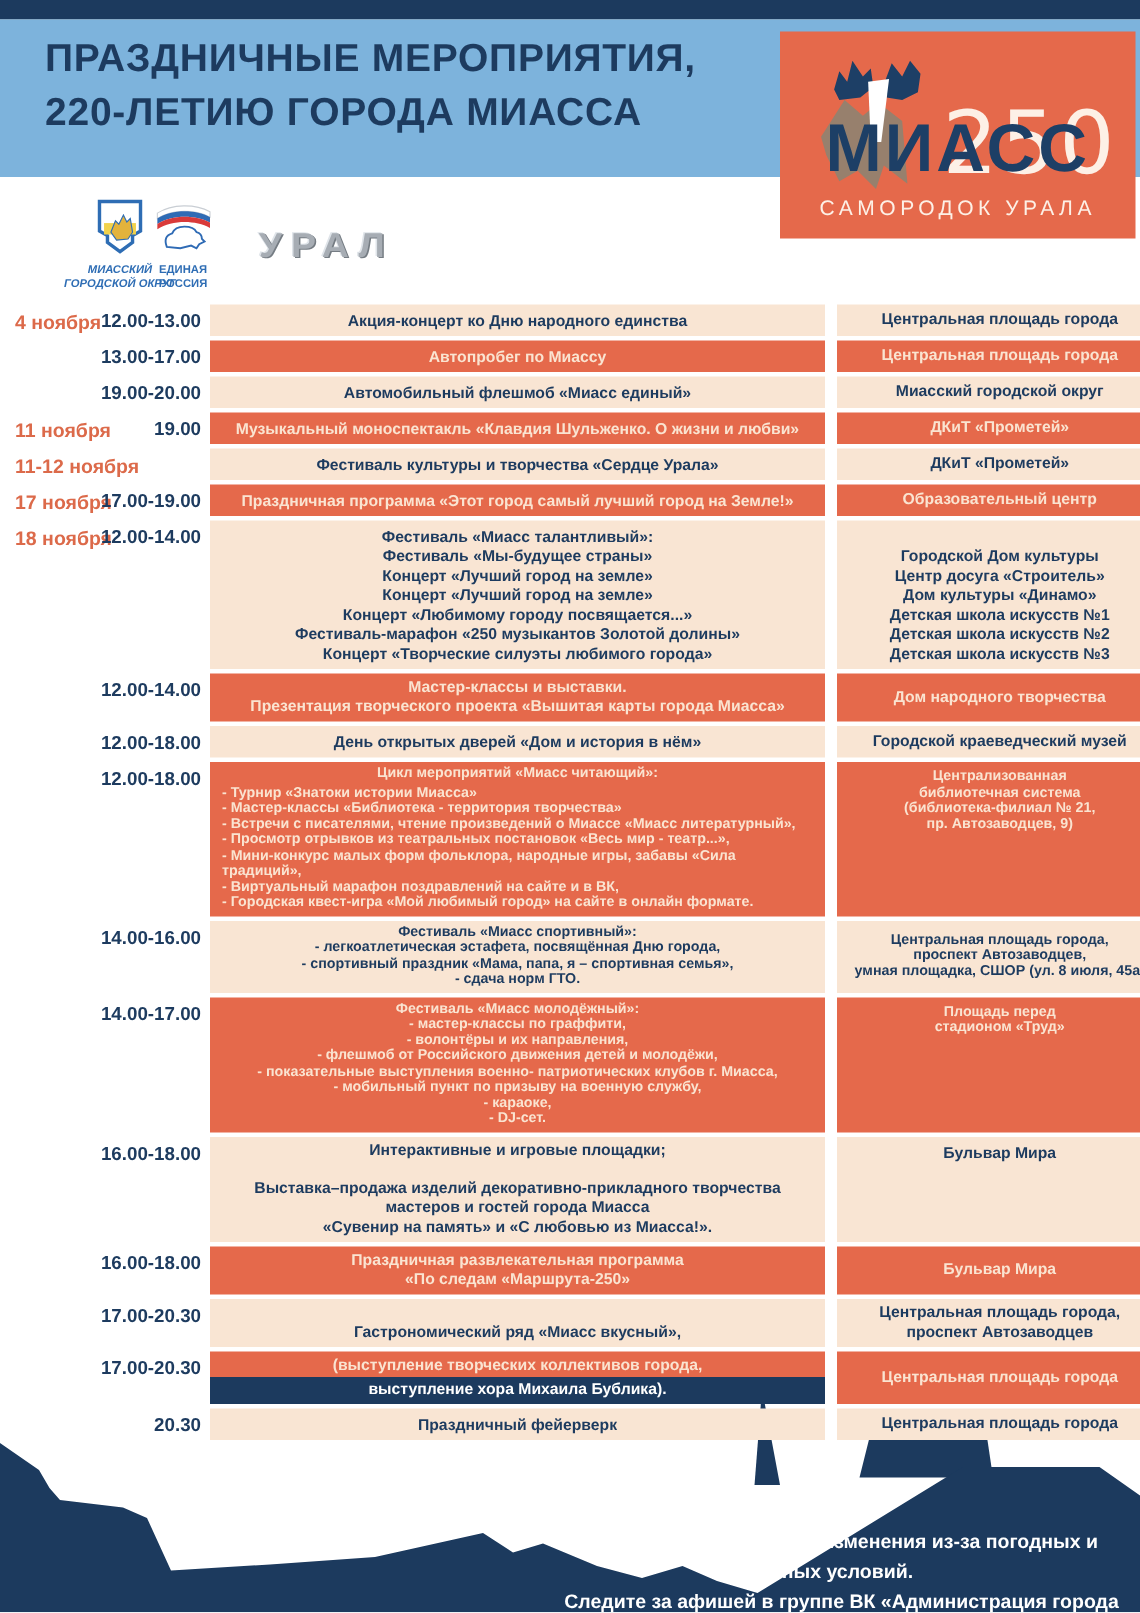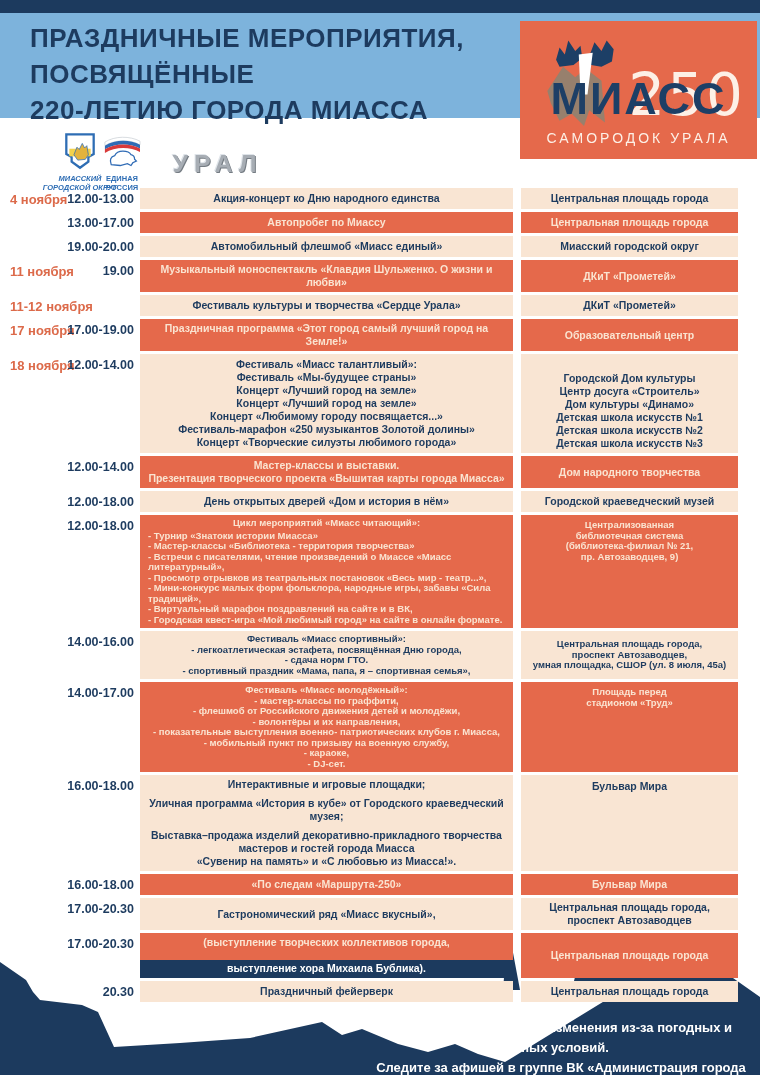--- a/index.html
+++ b/index.html
@@ -24,55 +24,54 @@
   
   .badge{position:absolute;left:520px;top:21px;width:237px;height:138px;background:var(--orange);}
   .badge-250{position:absolute;right:12px;top:40px;font-size:58px;font-weight:400;
     color:#fdf0e6;letter-spacing:2px;font-family:"DejaVu Sans",sans-serif;}
   .badge-city{position:absolute;left:0;bottom:34px;width:100%;text-align:center;
     color:#1d3f66;font-size:45px;font-weight:800;letter-spacing:2px;}
   .badge-sub{position:absolute;left:0;bottom:13px;width:100%;text-align:center;
     color:#fdf0e6;font-size:14px;font-weight:400;letter-spacing:3px;}
   .moose{position:absolute;left:20px;top:16px;}
   
-  .schedule{position:absolute;left:0;top:188px;width:760px;z-index:2;}
+  .schedule{position:absolute;left:0;top:203px;width:760px;z-index:2;}
   .row{display:flex;margin-bottom:3px;align-items:stretch;}
   .cl{width:140px;flex:none;position:relative;}
   .date{position:absolute;left:10px;top:4px;color:var(--date);font-size:13px;font-weight:800;white-space:nowrap;}
   .time{position:absolute;right:6px;top:4px;color:var(--navy-text);font-size:12.5px;font-weight:800;white-space:nowrap;}
   .blk{box-sizing:border-box;display:flex;flex-direction:column;justify-content:center;
     text-align:center;padding:3px 8px;min-height:21px;}
   .blk.top{justify-content:flex-start;padding-top:5px;}
-  .ce{width:373px;flex:none;}
+  .ce{width:410px;flex:none;justify-content:flex-end;}
   .cgap{width:8px;flex:none;}
   .cloc{width:217px;flex:none;}
   .light{background:var(--peach);color:var(--navy-text);}
   .orange{background:var(--orange);color:var(--peach-text);}
   .ln{font-size:10.5px;line-height:13px;font-weight:700;}
   .dense .ln{font-size:9.5px;line-height:10.5px;}
   .ln.blank{height:6px;}
   .ln.li{text-align:left;}
   .ln.title{margin-bottom:2px;}
-  .ln.navybg{background:var(--navy);color:#fff;margin:11px -8px -3px -8px;padding:2px 8px 3px 8px;}
+  .ln.navybg{background:var(--navy);color:#fff;margin:1px -8px -3px -8px;padding:2px 8px 3px 8px;}
   
   .mountains{position:absolute;left:0;top:935px;z-index:1;}
   .footer-note{position:absolute;right:14px;top:1018px;width:370px;z-index:3;text-align:center;
     color:#fff;font-size:13px;line-height:20px;font-weight:700;}
 </style>
 </head>
 <body>
 
 <div class="poster">
 
   <div class="topbar"></div>
   <div class="blueband"></div>
 
   <div class="main-title">
     <div>ПРАЗДНИЧНЫЕ МЕРОПРИЯТИЯ,</div>
-    <div>ПОСВЯЩЁННЫЕ</div>
     <div>220-ЛЕТИЮ ГОРОДА МИАССА</div>
   </div>
 
   <div class="logos">
     <div class="logo logo-city">
       <svg width="34" height="38" viewBox="0 0 44 50">
         <path d="M4,3 h36 v26 l-7,4 v6 l-11,8 -11,-8 v-6 l-7,-4 Z" fill="#ffffff" stroke="#2e6db4" stroke-width="3"></path>
         <rect x="8" y="22" width="28" height="10" fill="#f2d24b"></rect>
         <path d="M14,30 l4,-10 3,3 4,-8 3,6 3,-3 2,12 -4,6 -10,1 Z" fill="#e3b33c" stroke="#2e6db4" stroke-width="1"></path>
       </svg>
@@ -264,73 +263,73 @@
           <div class="ln">пр. Автозаводцев, 9)</div>
         </div>
       </div>
       <div class="row">
         <div class="cl">
           <div class="time">14.00-16.00</div>
         </div>
         <div class="blk ce light dense">
           <div class="ln">Фестиваль «Миасс спортивный»:</div>
           <div class="ln">- легкоатлетическая эстафета, посвящённая Дню города,</div>
+          <div class="ln">- спортивный праздник «Мама, папа, я – спортивная семья»,</div>
           <div class="ln">- сдача норм ГТО.</div>
-          <div class="ln">- спортивный праздник «Мама, папа, я – спортивная семья»,</div>
         </div>
         <div class="cgap"></div>
         <div class="blk cloc light dense">
           <div class="ln">Центральная площадь города,</div>
           <div class="ln">проспект Автозаводцев,</div>
           <div class="ln">умная площадка, СШОР (ул. 8 июля, 45а)</div>
         </div>
       </div>
       <div class="row">
         <div class="cl">
           <div class="time">14.00-17.00</div>
         </div>
         <div class="blk ce orange dense">
           <div class="ln">Фестиваль «Миасс молодёжный»:</div>
           <div class="ln">- мастер-классы по граффити,</div>
+          <div class="ln">- волонтёры и их направления,</div>
           <div class="ln">- флешмоб от Российского движения детей и молодёжи,</div>
-          <div class="ln">- волонтёры и их направления,</div>
           <div class="ln">- показательные выступления военно- патриотических клубов г. Миасса,</div>
           <div class="ln">- мобильный пункт по призыву на военную службу,</div>
           <div class="ln">- караоке,</div>
           <div class="ln">- DJ-сет.</div>
         </div>
         <div class="cgap"></div>
         <div class="blk cloc orange dense top">
           <div class="ln">Площадь перед</div>
           <div class="ln">стадионом «Труд»</div>
         </div>
       </div>
       <div class="row">
         <div class="cl">
           <div class="time">16.00-18.00</div>
         </div>
         <div class="blk ce light">
           <div class="ln">Интерактивные и игровые площадки;</div>
           <div class="ln blank"></div>
-          <div class="ln">Уличная программа «История в кубе» от Городского краеведческий музея;</div>
           <div class="ln blank"></div>
           <div class="ln">Выставка–продажа изделий декоративно-прикладного творчества</div>
           <div class="ln">мастеров и гостей города Миасса</div>
           <div class="ln">«Сувенир на память» и «С любовью из Миасса!».</div>
         </div>
         <div class="cgap"></div>
         <div class="blk cloc light top">
           <div class="ln">Бульвар Мира</div>
         </div>
       </div>
       <div class="row">
         <div class="cl">
           <div class="time">16.00-18.00</div>
         </div>
         <div class="blk ce orange">
+          <div class="ln">Праздничная развлекательная программа</div>
           <div class="ln">«По следам «Маршрута-250»</div>
         </div>
         <div class="cgap"></div>
         <div class="blk cloc orange">
           <div class="ln">Бульвар Мира</div>
         </div>
       </div>
       <div class="row">
         <div class="cl">
           <div class="time">17.00-20.30</div>

